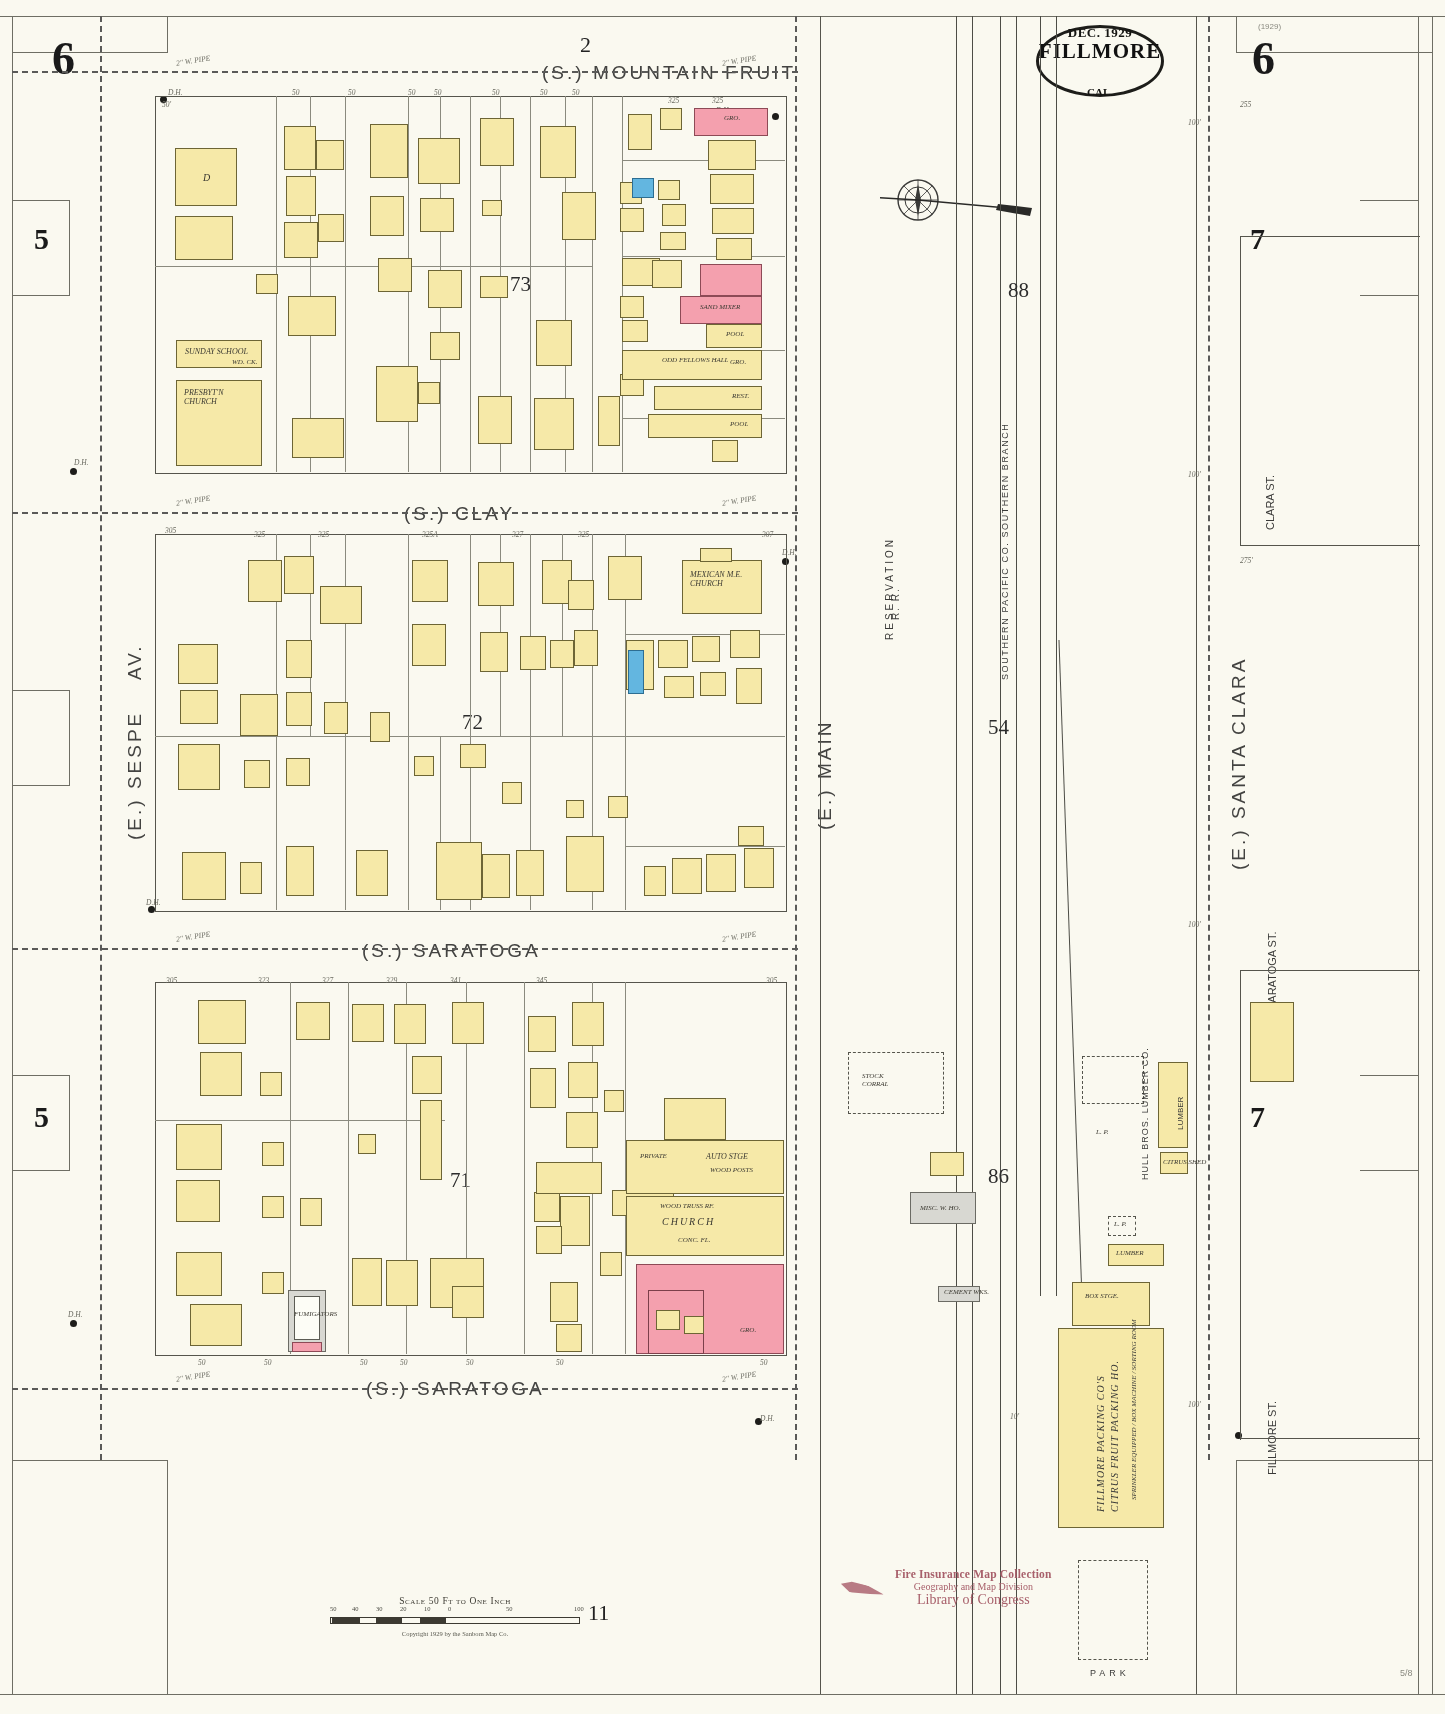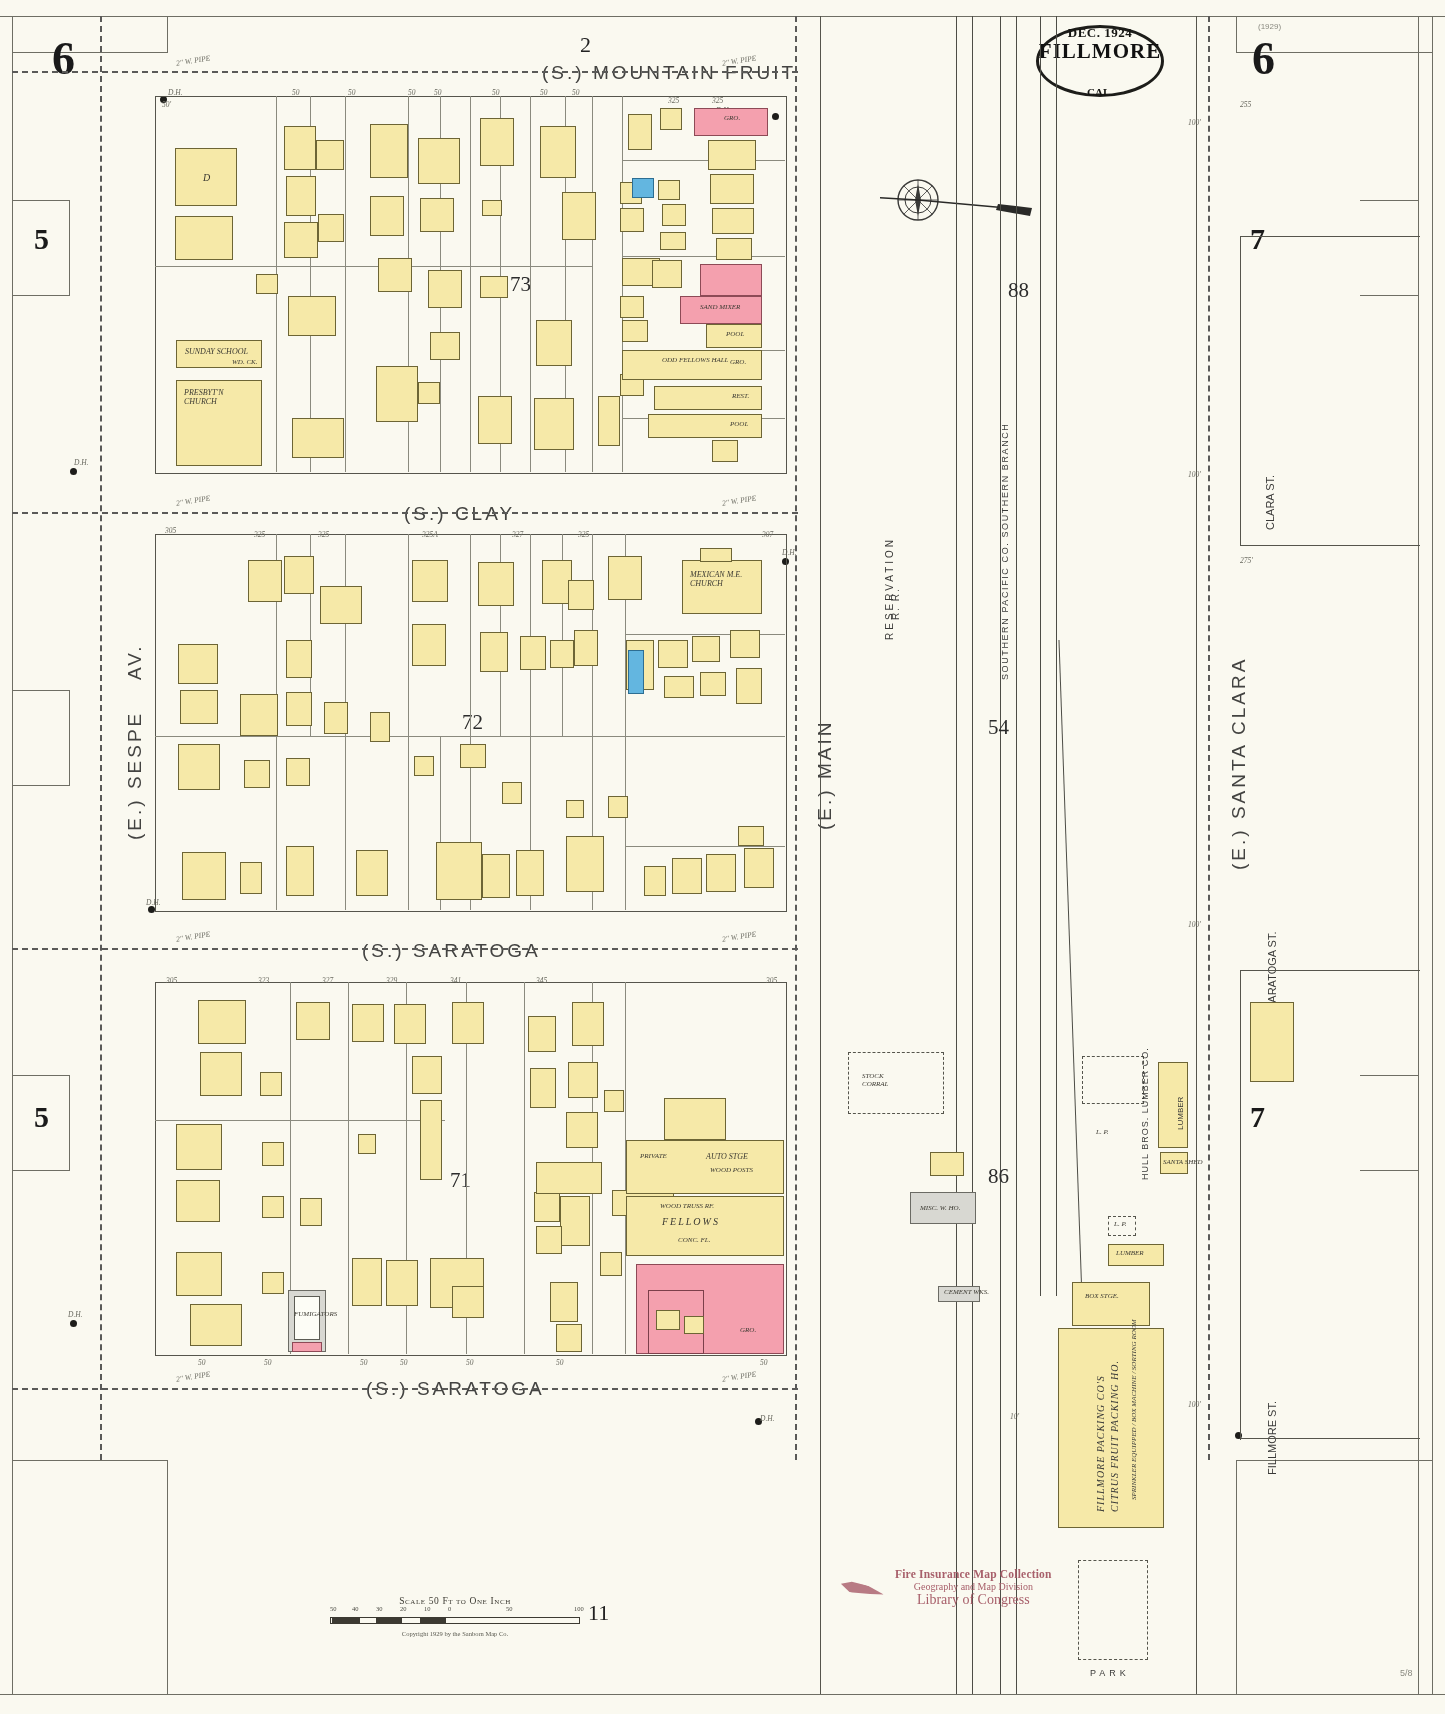--- a/index.html
+++ b/index.html
@@ -114,21 +114,21 @@
   <div class="corner" style="left:1250px;top:222px;font-size:30px;">7</div>
   <div class="corner" style="left:34px;top:1100px;font-size:30px;">5</div>
   <div class="corner" style="left:1250px;top:1100px;font-size:30px;">7</div>
 
   <div class="topnum" style="left:580px;top:32px;">2</div>
   <div class="topnum" style="left:588px;top:1600px;">11</div>
   <div class="txt" style="left:1258px;top:22px;font-size:8px;color:#8a8a80;">(1929)</div>
   <div class="txt" style="left:1400px;top:1668px;font-size:9px;color:#8a8a80;">5/8</div>
 
   <div id="titleblock">
-    <div class="t1">DEC. 1924</div>
+    <div class="t1">DEC. 1929</div>
     <div class="t2">FILLMORE</div>
     <div class="t3">CAL.</div>
   </div>
 
   <div id="compass">
     <svg width="170" height="80" viewBox="0 0 170 80">
       <circle cx="38" cy="40" r="20" fill="none" stroke="#3a3a38" stroke-width="1.4"></circle>
       <circle cx="38" cy="40" r="13" fill="none" stroke="#3a3a38" stroke-width="1"></circle>
       <g stroke="#3a3a38" stroke-width="0.8">
         <line x1="38" y1="20" x2="38" y2="60"></line>
@@ -417,21 +417,21 @@
   <div class="bld" style="left:664px;top:1098px;width:62px;height:42px;"></div>
   <div class="bld" style="left:536px;top:1162px;width:66px;height:32px;"></div>
   <div class="bld" style="left:612px;top:1190px;width:62px;height:26px;"></div>
 
   <div class="bld" style="left:626px;top:1140px;width:158px;height:54px;"></div>
   <div class="lbl tiny" style="left:640px;top:1152px;">PRIVATE</div>
   <div class="lbl tiny2" style="left:706px;top:1152px;">AUTO STGE</div>
   <div class="lbl tiny" style="left:710px;top:1166px;">WOOD POSTS</div>
   <div class="bld" style="left:626px;top:1196px;width:158px;height:60px;"></div>
   <div class="lbl tiny" style="left:660px;top:1202px;">WOOD TRUSS RF.</div>
-  <div class="lbl sm" style="left:662px;top:1216px;letter-spacing:2px;">FELLOWS</div>
+  <div class="lbl sm" style="left:662px;top:1216px;letter-spacing:2px;">CHURCH</div>
   <div class="lbl tiny" style="left:678px;top:1236px;">CONC. FL.</div>
 
   <div class="bld pink" style="left:636px;top:1264px;width:148px;height:90px;"></div>
   <div class="bld pink" style="left:648px;top:1290px;width:56px;height:64px;border-color:#7c3f4a;"></div>
   <div class="lbl tiny" style="left:740px;top:1326px;">GRO.</div>
   <div class="bld" style="left:656px;top:1310px;width:24px;height:20px;"></div>
   <div class="bld" style="left:684px;top:1316px;width:20px;height:18px;"></div>
 
   <div class="lotline" style="left:820px;top:16px;width:1.4px;height:1678px;background:#55554c;"></div>
   <div class="lotline" style="left:1196px;top:16px;width:1.4px;height:1678px;background:#55554c;"></div>
@@ -459,21 +459,21 @@
   <div class="bld grey" style="left:910px;top:1192px;width:66px;height:32px;"></div>
   <div class="lbl tiny" style="left:920px;top:1204px;">MISC. W. HO.</div>
   <div class="bld grey" style="left:938px;top:1286px;width:42px;height:16px;"></div>
   <div class="lbl tiny" style="left:944px;top:1288px;">CEMENT WKS.</div>
 
   <div class="bld dash" style="left:1082px;top:1056px;width:62px;height:48px;border:1.3px dashed #55554c;"></div>
   <div class="txt" style="left:1140px;top:1180px;font-size:9px;letter-spacing:1px;transform:rotate(-90deg);transform-origin:0 0;">HULL BROS. LUMBER CO.</div>
   <div class="bld" style="left:1158px;top:1062px;width:30px;height:86px;"></div>
   <div class="txt" style="left:1176px;top:1130px;font-size:8px;transform:rotate(-90deg);transform-origin:0 0;">LUMBER</div>
   <div class="bld" style="left:1160px;top:1152px;width:28px;height:22px;"></div>
-  <div class="lbl tiny" style="left:1163px;top:1158px;">SANTA SHED</div>
+  <div class="lbl tiny" style="left:1163px;top:1158px;">CITRUS SHED</div>
   <div class="bld dash" style="left:1108px;top:1216px;width:28px;height:20px;border:1.2px dashed #55554c;"></div>
   <div class="lbl tiny" style="left:1114px;top:1220px;">L. P.</div>
   <div class="lbl tiny" style="left:1096px;top:1128px;">L. P.</div>
   <div class="bld" style="left:1108px;top:1244px;width:56px;height:22px;"></div>
   <div class="lbl tiny" style="left:1116px;top:1249px;">LUMBER</div>
   <div class="bld" style="left:1072px;top:1282px;width:78px;height:44px;"></div>
   <div class="lbl tiny" style="left:1085px;top:1292px;">BOX STGE.</div>
 
   <div class="bld" style="left:1058px;top:1328px;width:106px;height:200px;"></div>
   <div class="txt" style="left:1094px;top:1512px;font-size:10px;letter-spacing:1px;transform:rotate(-90deg);transform-origin:0 0;font-family:'Liberation Serif',serif;font-style:italic;white-space:normal;width:180px;line-height:1.4;">FILLMORE PACKING CO'S CITRUS FRUIT PACKING HO.</div>

